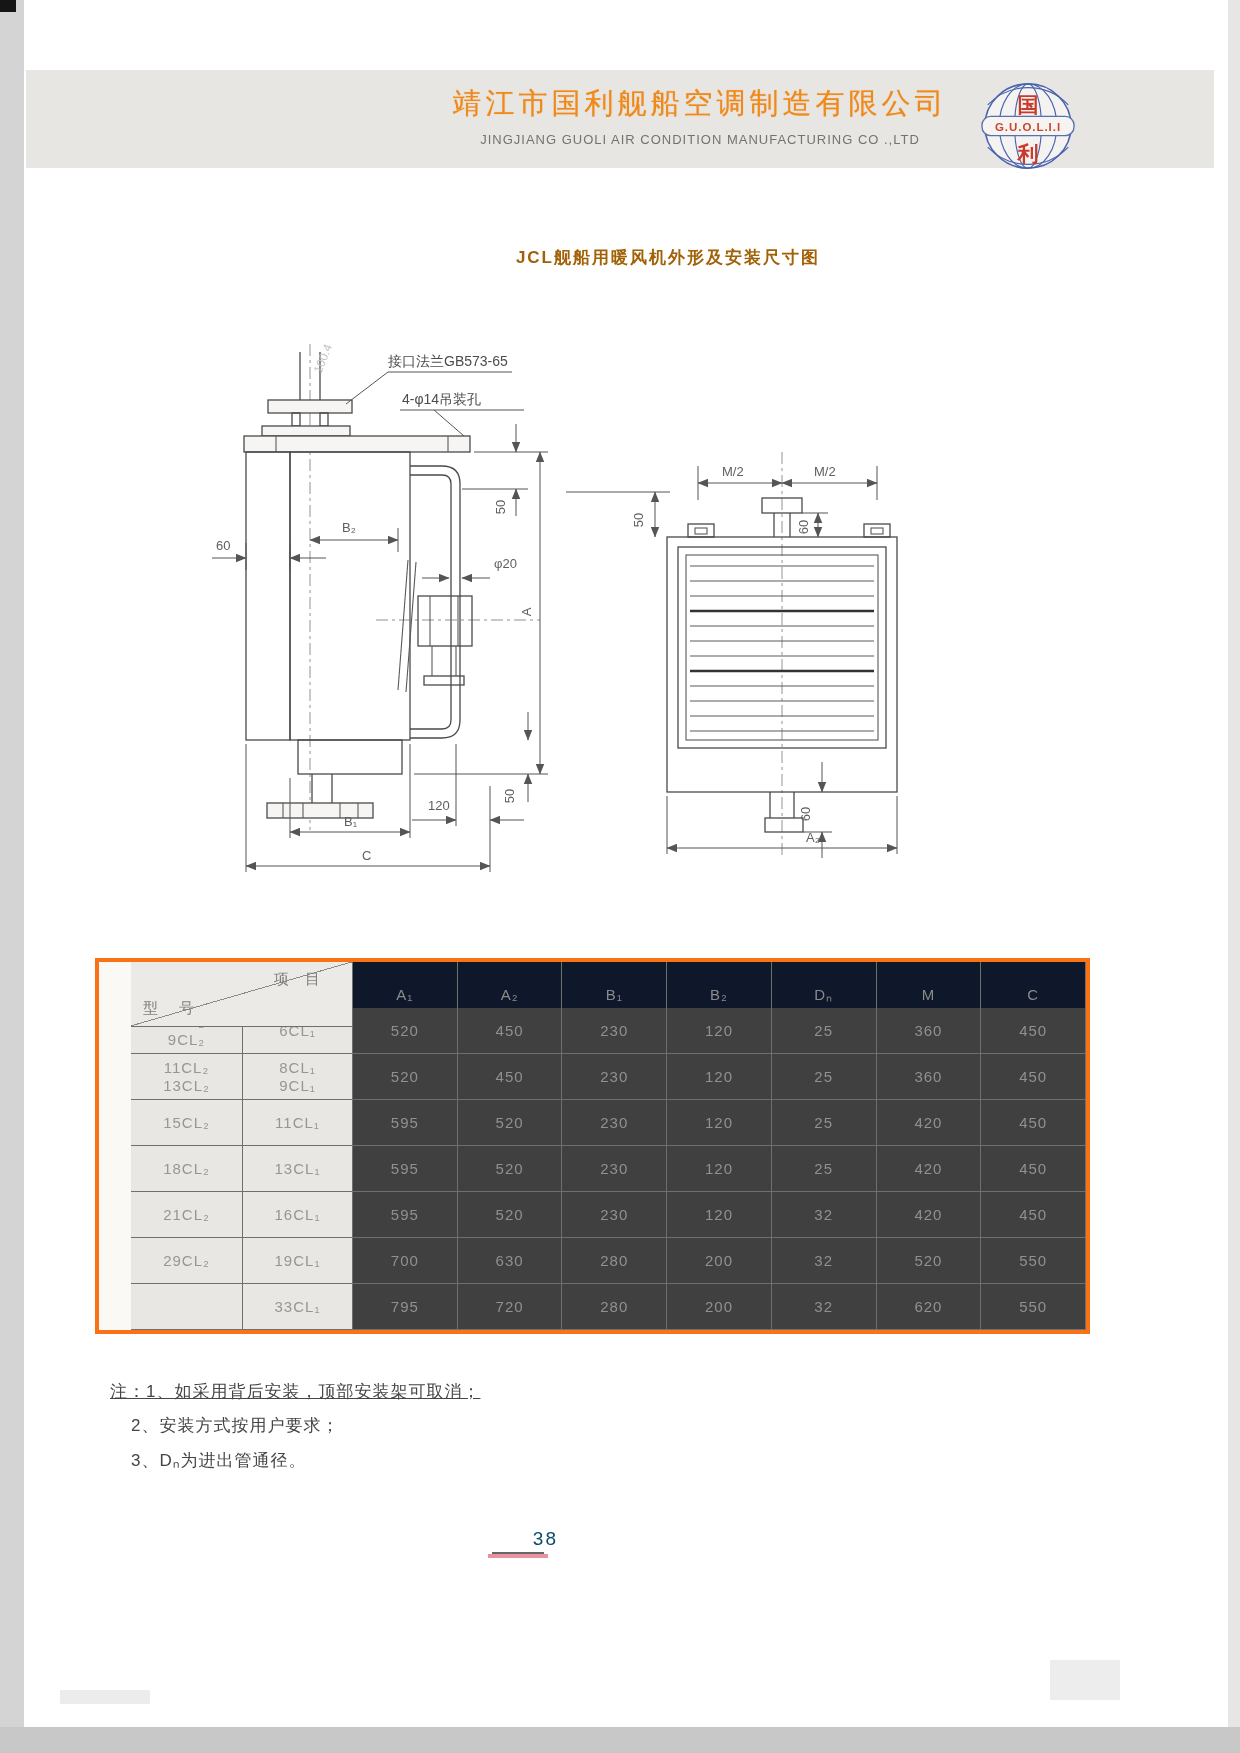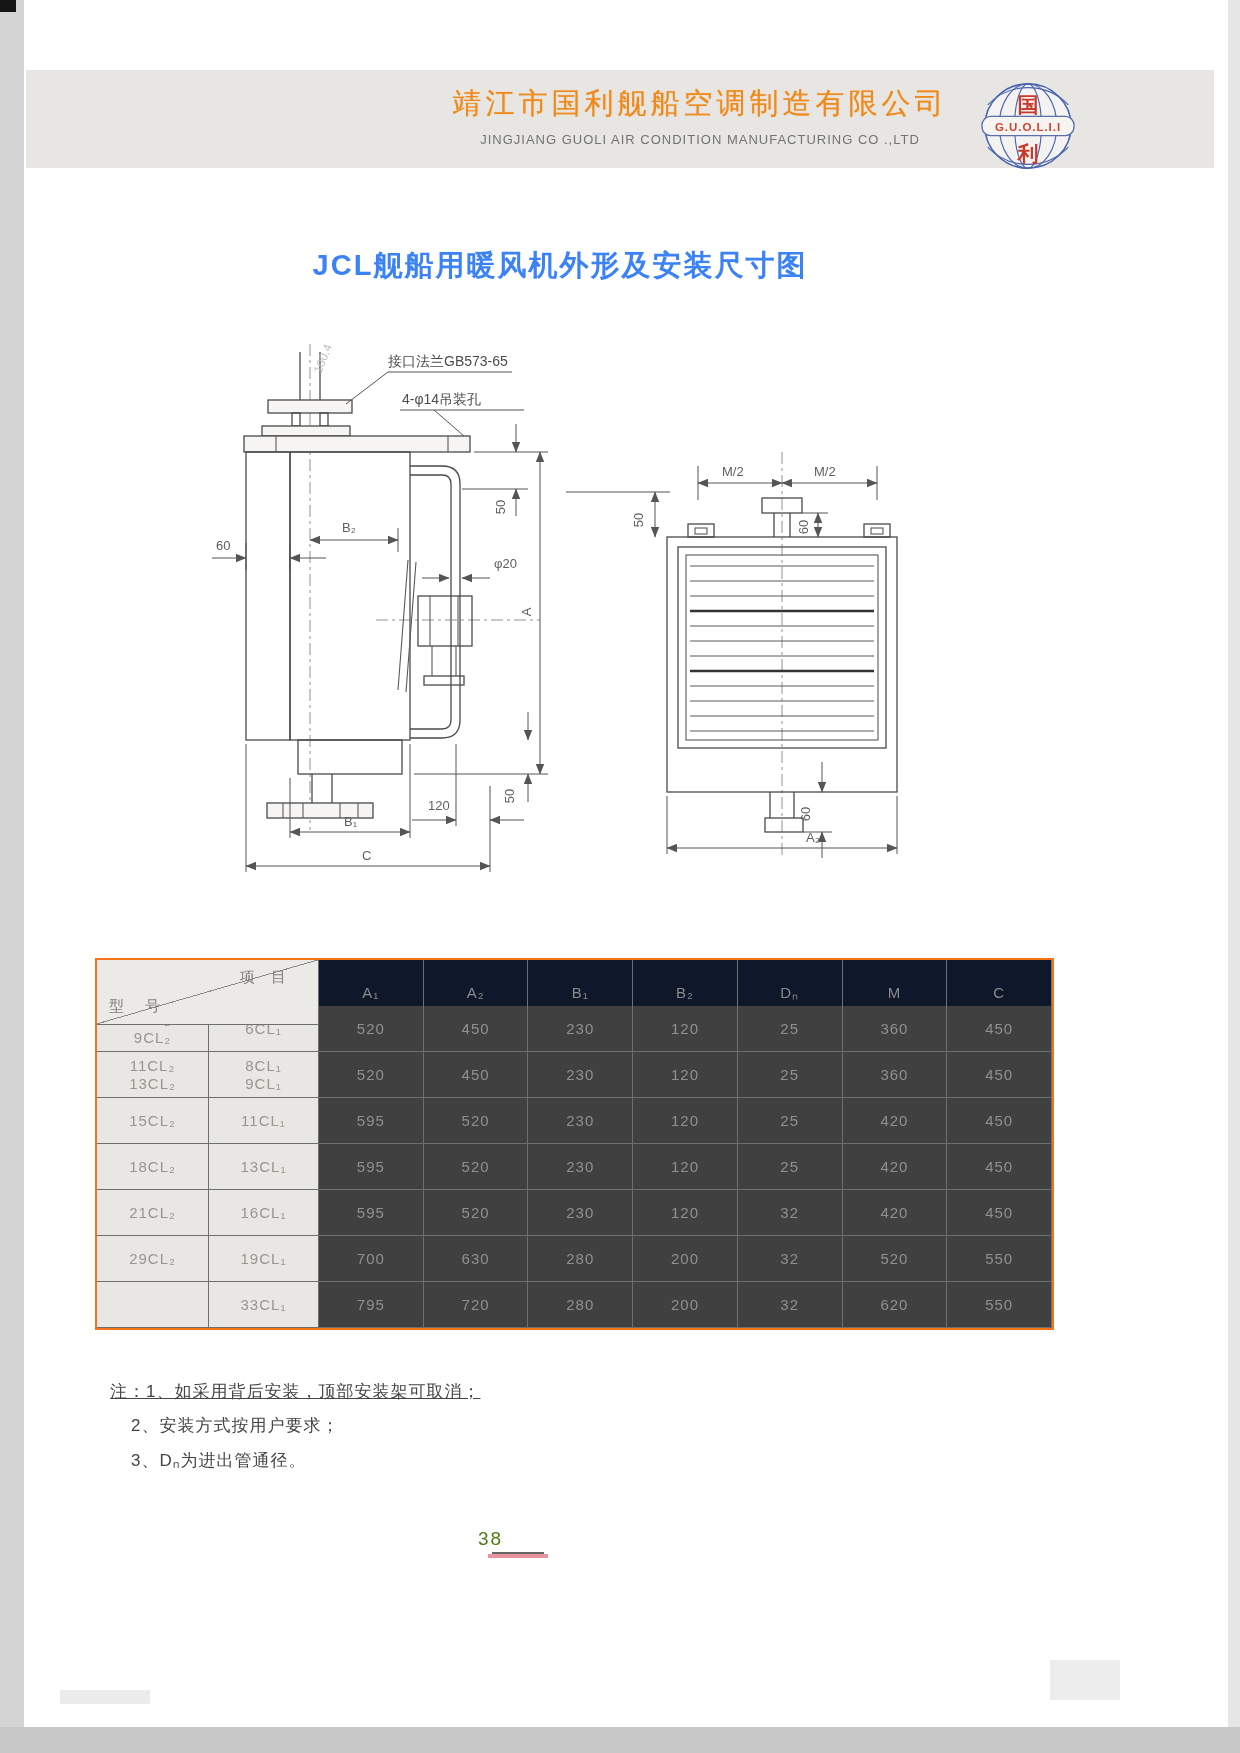--- a/index.html
+++ b/index.html
@@ -15,59 +15,59 @@
 
   
   .band { position:absolute; left:26px; top:70px; width:1188px; height:98px; background:#e7e6e3; }
   .company-cn { position:absolute; left:400px; top:84px; width:600px; text-align:center;
                 font-size:29px; font-weight:normal; color:#ee8a1c; letter-spacing:4px;
                 text-shadow:0 0 1px #f3b06a; }
   .company-en { position:absolute; left:400px; top:132px; width:600px; text-align:center;
                 font-size:13px; color:#737373; letter-spacing:1px; }
   .logo { position:absolute; left:972px; top:80px; width:112px; height:92px; }
 
-  .doc-title { position:absolute; left:300px; top:246px; width:520px; text-align:center;
-               font-size:29px; font-weight:bold; color:#3b82f6; letter-spacing:2px; }
+  .doc-title { position:absolute; left:300px; top:246px; width:520px; text-align:right;
+               font-size:17px; font-weight:bold; color:#a16207; letter-spacing:2px; }
 
   .draw { position:absolute; left:60px; top:330px; width:1040px; height:550px; }
   .st  { stroke:#4a4a4a; stroke-width:1.3; fill:none; }
   .stf { stroke:#4a4a4a; stroke-width:1.3; fill:#f6f5f3; }
   .thin{ stroke:#5a5a5a; stroke-width:1.1; fill:none; }
   .thick{ stroke:#333; stroke-width:2.6; fill:none; }
   .dim { stroke:#555; stroke-width:1; fill:none; }
   .cl  { stroke:#777; stroke-width:0.8; fill:none; stroke-dasharray:12 4 3 4; }
   text.dt { font-family:"Liberation Sans",sans-serif; font-size:13px; fill:#5f5f5f; }
   text.ct { font-family:"Liberation Sans",sans-serif; font-size:14px; fill:#4c4c4c; }
   text.faint { font-family:"Liberation Sans",sans-serif; font-size:12px; fill:#c3c2bf; }
 
   
   .dims-table { position:absolute; left:95px; top:958px; width:955px;
                 display:grid; grid-template-columns:112px 110px repeat(7, 1fr);
-                grid-auto-rows:46px; border:2px solid #f97316; background:#faf9f6;
-                color:#8f8f8f; }
+                grid-auto-rows:46px; border:4px solid #f97316; background:#faf9f6;
+                color:#8f8f8f;padding-left:32px; }
   .tcell { border-right:1px solid #6f6f6f; border-bottom:1px solid #6f6f6f;
            display:flex; align-items:center; justify-content:center;
            font-size:15px; letter-spacing:1px; }
   .thead { height:64px; background:#0f172a; color:#8a8a8a; }
   .corner { grid-column:span 2; position:relative; background:#eceae6;
             background-image:linear-gradient(to bottom right, transparent 49.5%, #8a8a8a 49.5%, #8a8a8a 50.3%, transparent 50.3%); }
   .corner .tr { position:absolute; top:8px; right:26px; font-size:15px; letter-spacing:6px; color:#7f7f7f;}
   .corner .bl { position:absolute; bottom:8px; left:12px; font-size:15px; letter-spacing:6px; color:#7f7f7f;font-family:Liberation Mono, monospace;}
   .mcol { background:#e8e7e3; color:#979691; flex-direction:column; line-height:1.15; }
   .mcol span { display:block; }
   .vcell { background:#404040; color:#909090; }
 
   .notes { position:absolute; left:100px; top:1380px; width:700px; color:#454545;
            font-size:17px; letter-spacing:1px; }
   .notes .n1 { position:absolute; left:10px;   top:0;    white-space:nowrap;text-decoration:underline; }
   .notes .n2 { position:absolute; left:31px; top:34px; white-space:nowrap; }
   .notes .n3 { position:absolute; left:31px; top:68px; white-space:nowrap; }
 
-  .pagenum { position:absolute; left:478px; top:1528px; width:80px; text-align:left;
-             font-size:19px; color:#4d7c0f; letter-spacing:2px; }
+  .pagenum { position:absolute; left:478px; top:1528px; width:80px; text-align:right;
+             font-size:19px; color:#0c4a6e; letter-spacing:2px; }
   .pagenum-line { position:absolute; left:488px; top:1554px; width:60px; height:4px; background:#e8919f; }
   .pagenum-line2{ position:absolute; left:492px; top:1552px; width:52px; height:2px; background:#666; }
 </style>
 </head>
 <body>
 
 <div class="page">
   <div class="edge-left"></div>
   <div class="edge-right"></div>
   <div class="edge-bottom"></div>

